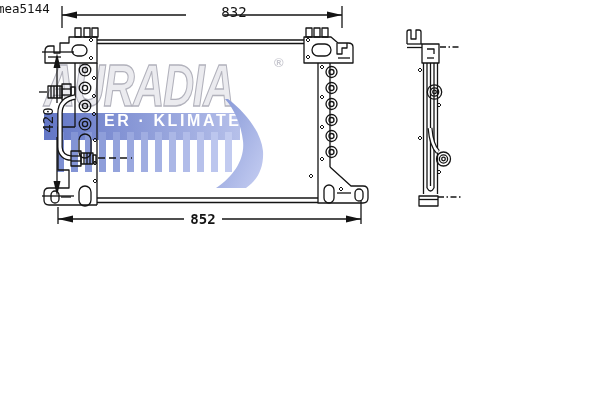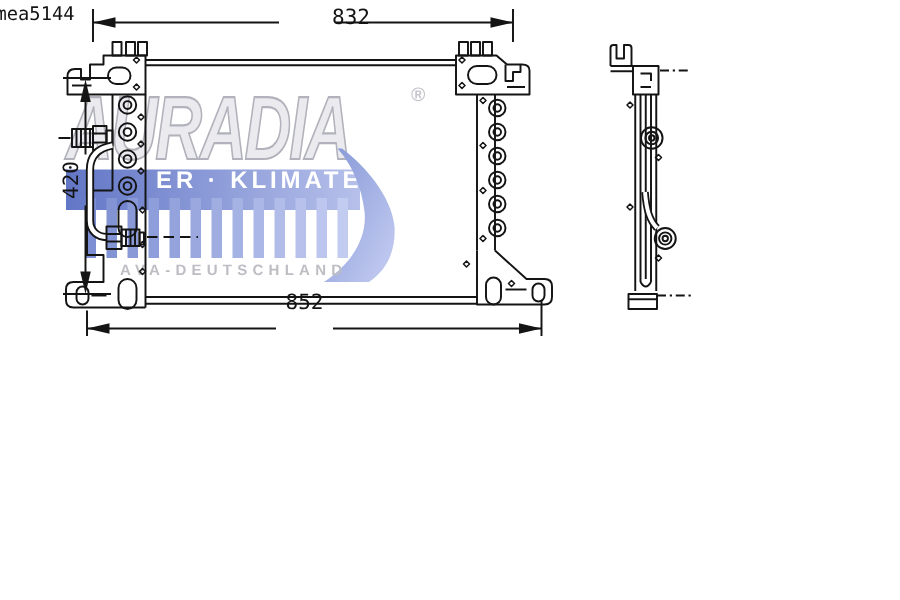--- a/index.html
+++ b/index.html
@@ -20,21 +20,21 @@
   .wm-swoosh{left:212px;top:96px;}
   .wm-footer{left:80px;top:175px;font-size:10px;font-weight:bold;letter-spacing:3.5px;
     color:#bdbdc4;white-space:nowrap;}
   
   .draw{position:absolute;left:0;top:0;z-index:2;}
   .txt{position:absolute;z-index:3;font-family:"DejaVu Sans Mono",monospace;
        color:#141414;}
   .part-code{left:-3px;top:1px;font-size:12.5px;}
   .dim{font-size:14px;text-align:center;}
   .dim-832{left:186px;top:4px;width:38px;margin-left:29px;}
-  .dim-852{left:184px;top:194px;width:38px;}
+  .dim-852{left:184px;top:211px;width:38px;font-weight:bold;}
   .dim-420{left:27px;top:112px;width:42px;transform:rotate(-90deg);}
 </style>
 </head>
 <body>
 
 <div class="stage">
 
   <div class="wm wm-brand">AURADIA</div>
   <div class="wm wm-reg">®</div>
   <div class="wm wm-band">ER · KLIMATEILE</div>
@@ -55,21 +55,20 @@
     </div>
   <svg class="wm wm-swoosh" width="62" height="95" viewBox="0 0 62 95">
     <defs>
       <linearGradient id="swg" x1="0" y1="0" x2="1" y2="1">
         <stop offset="0" stop-color="#8496d6"></stop>
           <stop offset="1" stop-color="#c6cef2"></stop>
       </linearGradient>
     </defs>
     <path d="M16,3 C32,15 49,35 51,55 C52,71 46,84 34,92 L4,92 C22,80 33,63 31,45 C29,29 23,14 13,3 Z" fill="url(#swg)"></path>
   </svg>
-  <div class="wm wm-footer">AVA-DEUTSCHLAND</div>
 
   <div class="txt part-code">mea5144</div>
   <div class="txt dim dim-832">832</div>
   <div class="txt dim dim-852">852</div>
   <div class="txt dim dim-420">420</div>
 
   <svg class="draw" width="600" height="400" viewBox="0 0 600 400" fill="none" stroke="#141414" stroke-width="1.3" stroke-linejoin="round" stroke-linecap="butt">
 
     <g>
       <line x1="62" y1="6" x2="62" y2="28"></line>

